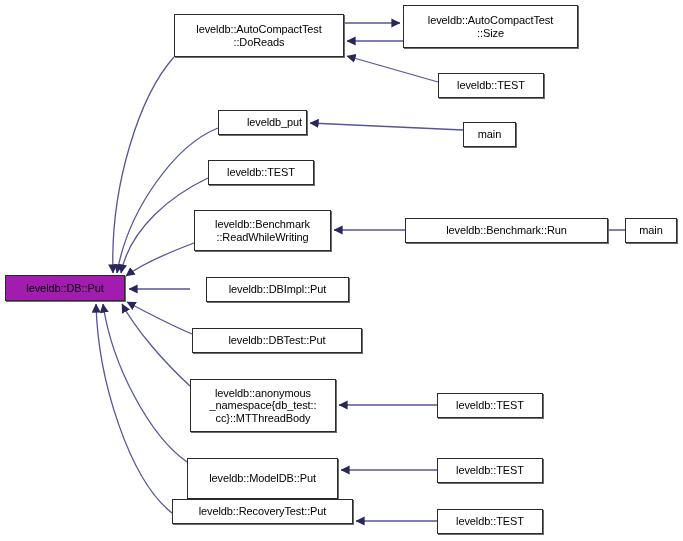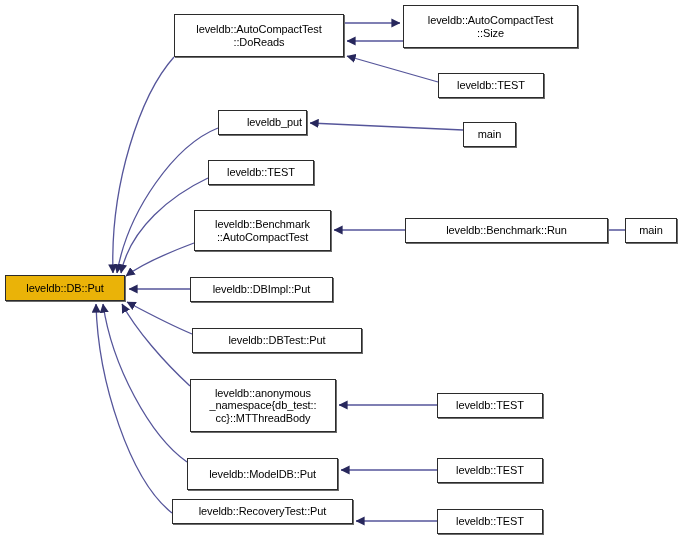--- a/index.html
+++ b/index.html
@@ -32,21 +32,21 @@
     line-height: 12.5px;
     display: flex;
     align-items: center;
     justify-content: center;
     text-align: center;
     white-space: pre-line;
     letter-spacing: -0.1px;
     box-shadow: 1px 1px 0 0 #6b6b6b;
   }
   .node.center {
-    background: #eab308;
+    background: #a21caf;
     font-weight: normal;
   }
   .node-label {
     display: block;
     width: 100%;
     padding: 0 3px;
     box-sizing: border-box;
   }
 </style>
 </head>
@@ -113,50 +113,50 @@
   <div class="node" style="left:463px; top:122px; width:53px; height:25px;">
     <span class="node-label">main</span>
   </div>
 
   <div class="node" style="left:208px; top:160px; width:106px; height:25px;">
     <span class="node-label">leveldb::TEST</span>
   </div>
 
   <div class="node" style="left:194px; top:210px; width:137px; height:41px;">
     <span class="node-label">leveldb::Benchmark
-::AutoCompactTest</span>
+::ReadWhileWriting</span>
   </div>
 
   <div class="node" style="left:405px; top:218px; width:203px; height:25px;">
     <span class="node-label">leveldb::Benchmark::Run</span>
   </div>
 
   <div class="node" style="left:625px; top:218px; width:52px; height:25px;">
     <span class="node-label">main</span>
   </div>
 
-  <div class="node" style="left:190px; top:277px; width:143px; height:25px;">
+  <div class="node" style="left:206px; top:277px; width:143px; height:25px;">
     <span class="node-label">leveldb::DBImpl::Put</span>
   </div>
 
   <div class="node" style="left:192px; top:328px; width:170px; height:25px;">
     <span class="node-label">leveldb::DBTest::Put</span>
   </div>
 
   <div class="node" style="left:190px; top:379px; width:146px; height:53px;">
     <span class="node-label">leveldb::anonymous
 _namespace{db_test::
 cc}::MTThreadBody</span>
   </div>
 
   <div class="node" style="left:437px; top:393px; width:106px; height:25px;">
     <span class="node-label">leveldb::TEST</span>
   </div>
 
-  <div class="node" style="left:187px; top:458px; width:151px; height:32px;">
+  <div class="node" style="left:187px; top:458px; width:151px; height:41px;">
     <span class="node-label">leveldb::ModelDB::Put</span>
   </div>
 
   <div class="node" style="left:437px; top:458px; width:106px; height:25px;">
     <span class="node-label">leveldb::TEST</span>
   </div>
 
   <div class="node" style="left:172px; top:499px; width:181px; height:25px;">
     <span class="node-label">leveldb::RecoveryTest::Put</span>
   </div>

